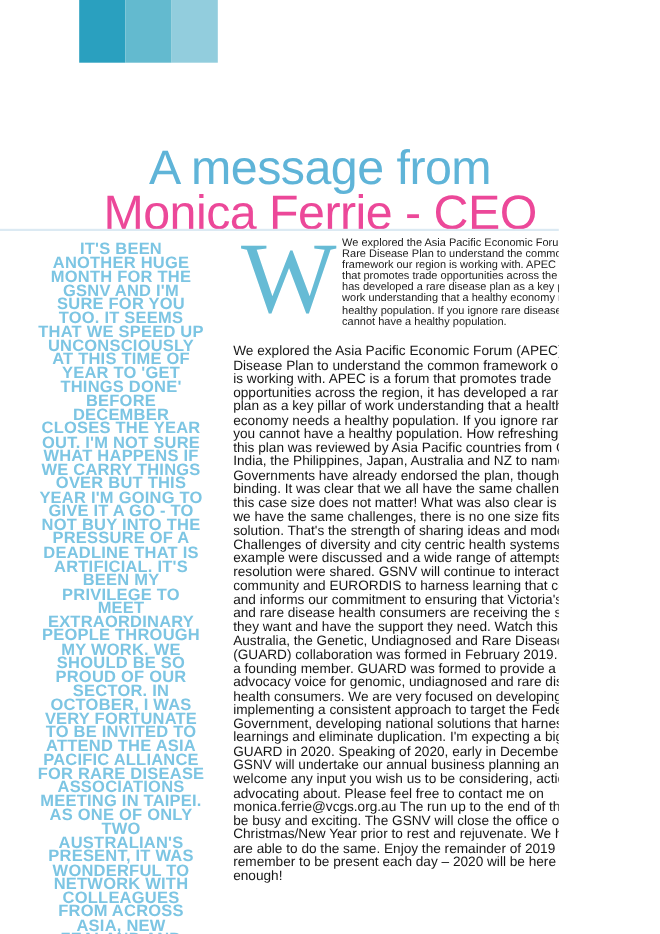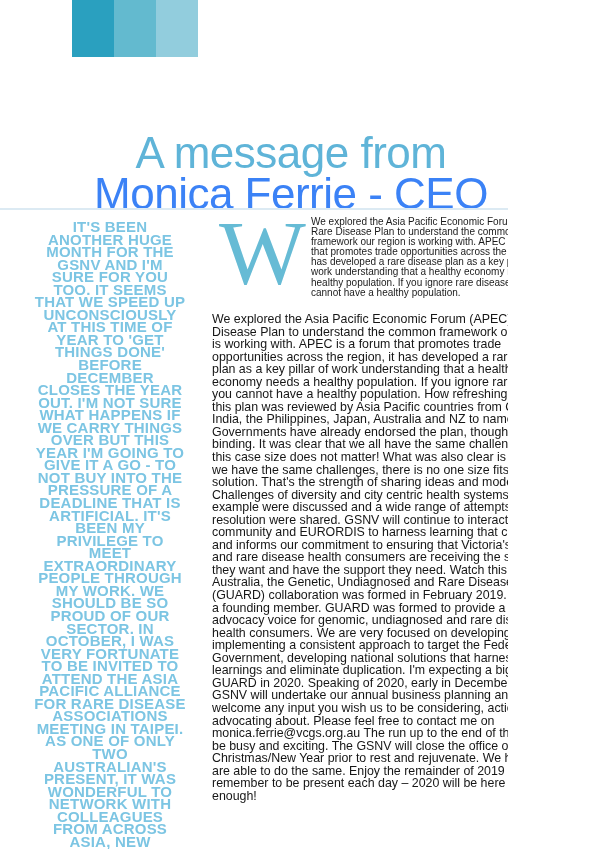--- a/index.html
+++ b/index.html
@@ -12,21 +12,21 @@
   .deco .sq{width:42px;height:57px;}
   .sq1{background:#2AA0BF;}
   .sq2{background:#63BACF;}
   .sq3{background:#92CDDD;}
   
   .title{
     position:absolute;top:103px;left:0;width:582px;text-align:center;
     font-size:44px;line-height:41px;letter-spacing:-0.5px;font-weight:400;
   }
   .title .l1{color:#5FB4D8;display:block;}
-  .title .l2{color:#3b82f6;display:block;}
+  .title .l2{color:#ec4899;display:block;}
   
   .rule{position:absolute;top:208px;left:0;width:600px;height:2px;background:#DCEAF3;}
   
   .sidebar{
     position:absolute;top:221px;left:34px;width:152px;
     text-align:center;text-transform:uppercase;
     color:#7CC5E3;font-size:15px;font-weight:700;
     line-height:12.55px;letter-spacing:0.2px;white-space:normal;
   }
   

